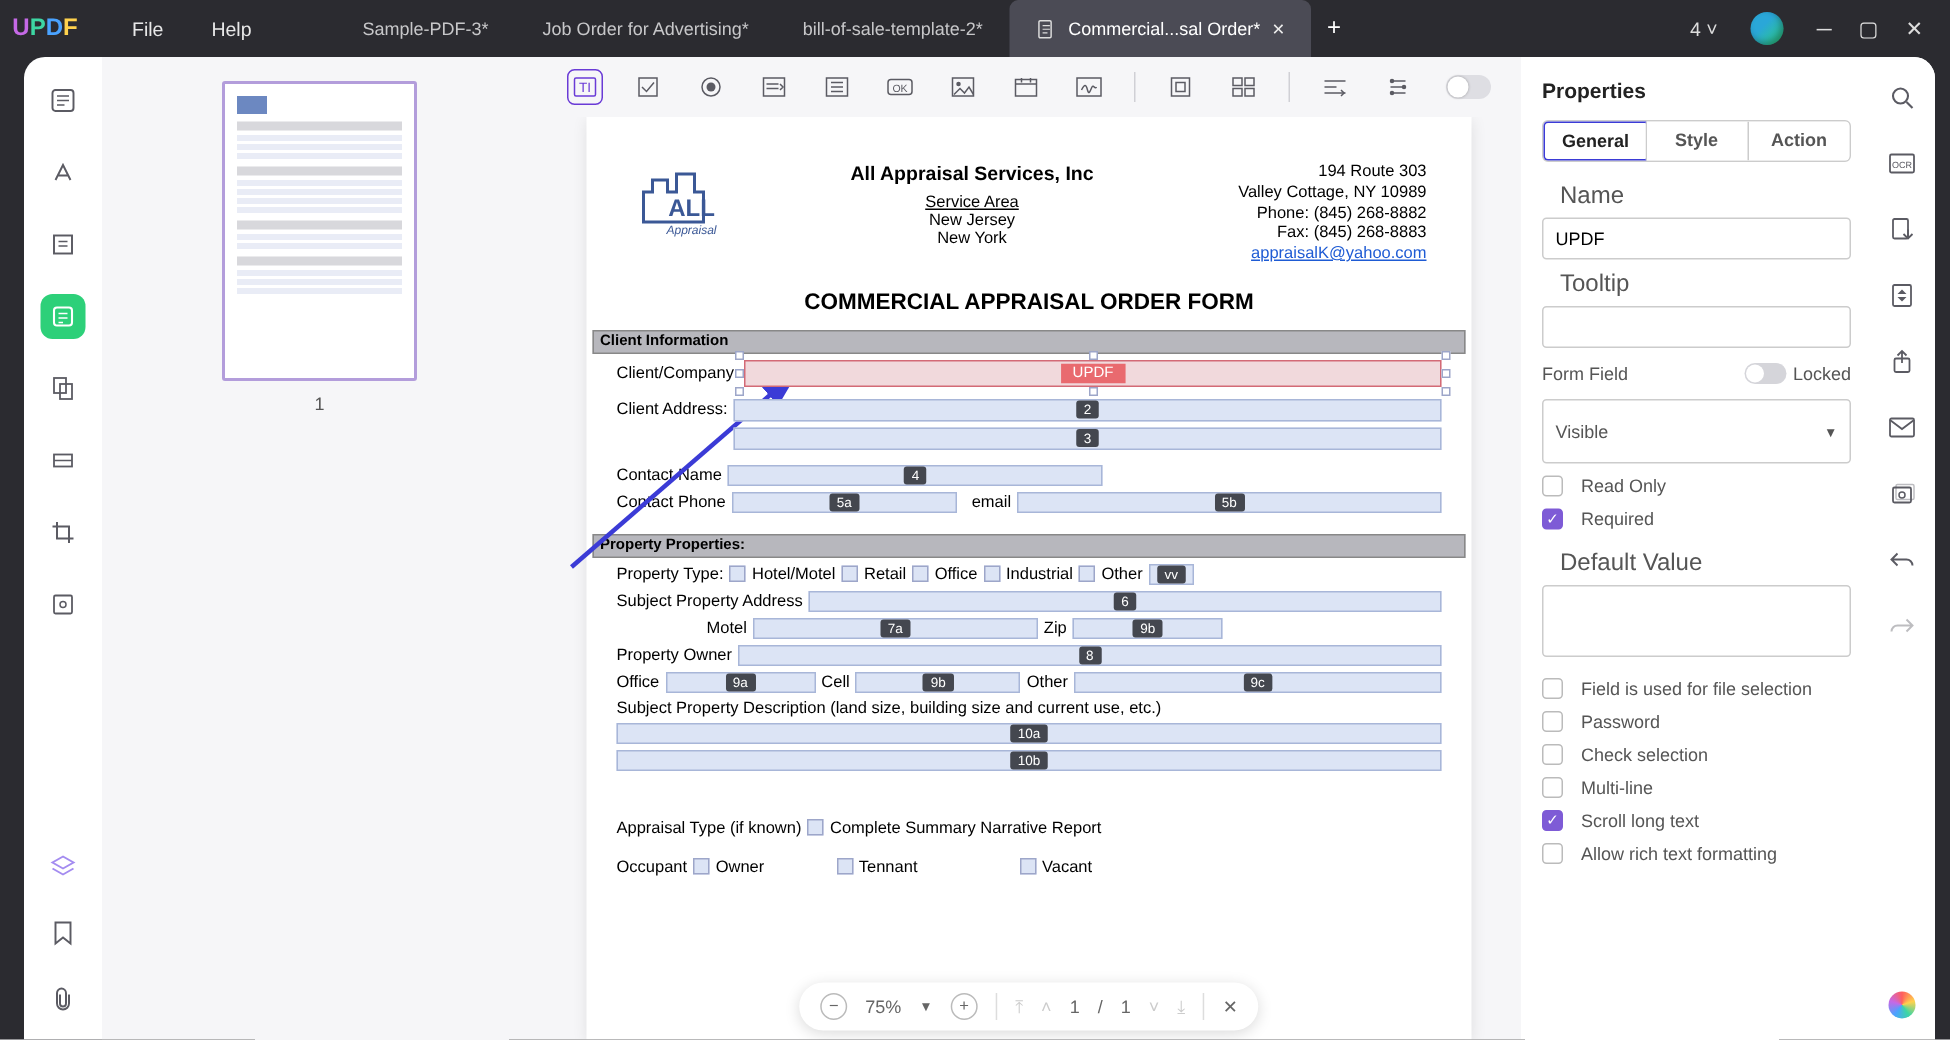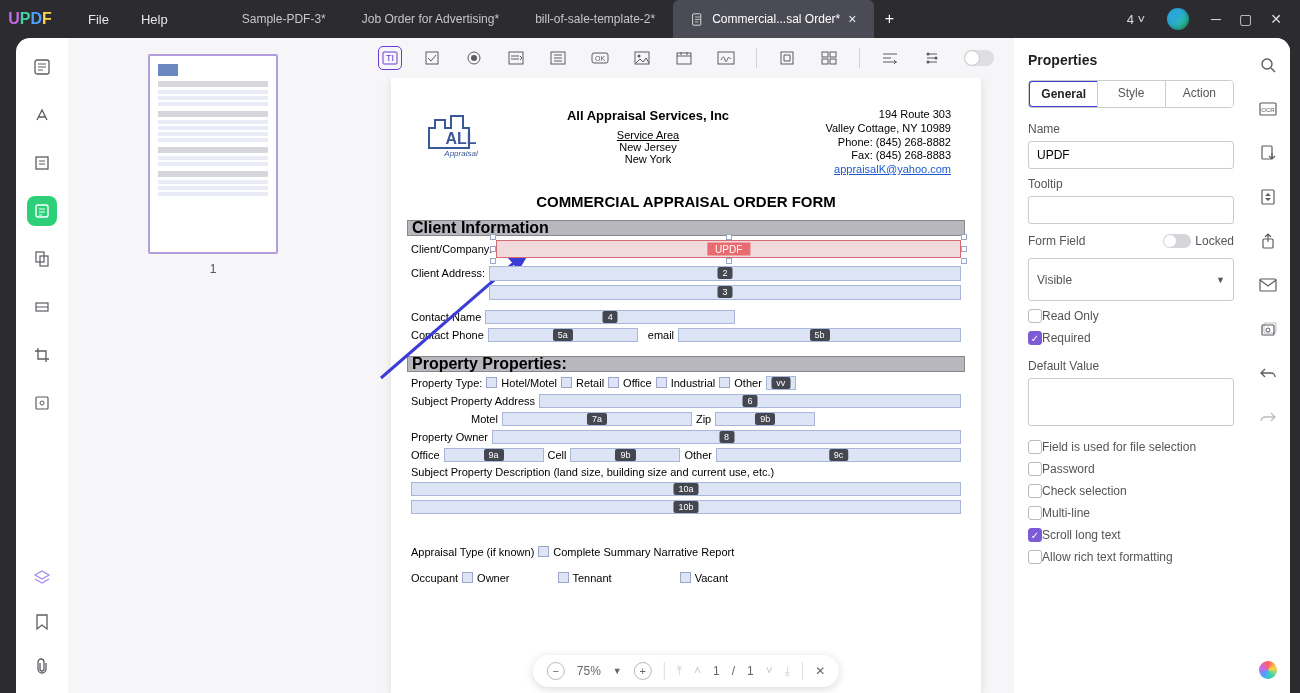--- a/index.html
+++ b/index.html
@@ -42,49 +42,49 @@
 .page { width: 590px; background: #fff; box-shadow: 0 2px 10px rgba(0,0,0,.1); padding: 30px 0 40px; position: relative; font-family: Georgia, "Times New Roman", serif; color: #000; }
 .hdr { display: flex; padding: 0 30px; }
 .logo { width: 84px; height: 60px; font-size: 9px; }
 .logo svg { width: 80px; height: 56px; }
 .company { flex: 1; text-align: center; font-size: 13px; font-weight: 700; }
 .company .sa { font-size: 11px; text-decoration: underline; font-weight: 400; margin-top: 6px; }
 .company .loc { font-size: 11px; font-weight: 400; }
 .addr { width: 160px; text-align: right; font-size: 11px; line-height: 1.25; }
 .addr .mail { color: #1e5bd4; text-decoration: underline; }
 .ftitle { text-align: center; font-size: 15px; font-weight: 700; margin: 16px 0 10px; }
-.section-bar { margin: 0 16px; height: 16px; background: #b7b7bd; border: 1px solid #888; font-size: 16px; font-weight: 700; padding: 0 4px; display: flex; align-items: center; }
+.section-bar { margin: 0 4px; height: 16px; background: #b7b7bd; border: 1px solid #888; font-size: 10px; font-weight: 700; padding: 0 4px; display: flex; align-items: center; }
 .row { margin: 4px 20px 0; font-size: 11px; display: flex; align-items: center; gap: 4px; }
 .lbl { white-space: nowrap; }
 .fld { flex: 1; height: 14px; background: #dce4f5; border: 1px solid #a8b6d8; position: relative; }
 .fld.big { height: 15px; }
 .tag { position: absolute; left: 50%; top: 50%; transform: translate(-50%,-50%); background: #44474f; color: #fff; font-size: 9px; padding: 1px 5px; border-radius: 2px; }
 .fld.sel-f { background: #f1d9dc; border: 1px solid #d36a76; }
 .sel-handles { position: absolute; inset: -4px; pointer-events: none; }
 .sel-handles i { position: absolute; width: 6px; height: 6px; background: #fff; border: 1px solid #9da6c9; }
 .sel-handles i:nth-child(1){top:-3px;left:-3px}.sel-handles i:nth-child(2){top:-3px;left:50%;margin-left:-3px}.sel-handles i:nth-child(3){top:-3px;right:-3px}.sel-handles i:nth-child(4){top:50%;right:-3px;margin-top:-3px}.sel-handles i:nth-child(5){bottom:-3px;right:-3px}.sel-handles i:nth-child(6){bottom:-3px;left:50%;margin-left:-3px}.sel-handles i:nth-child(7){bottom:-3px;left:-3px}.sel-handles i:nth-child(8){top:50%;left:-3px;margin-top:-3px}
 .sel-name { position: absolute; left: 50%; top: 50%; transform: translate(-50%,-50%); background: #e96a6f; color: #fff; font-size: 10px; padding: 1px 8px; }
 .chk { width: 11px; height: 11px; background: #dce4f5; border: 1px solid #9da6c9; display: inline-block; }
 .arrow { position: absolute; left: -20px; top: 160px; pointer-events: none; }
 .pagectl { position: absolute; left: 50%; bottom: 6px; transform: translateX(-50%); height: 32px; background: #fff; border-radius: 18px; box-shadow: 0 2px 10px rgba(0,0,0,.15); display: flex; align-items: center; gap: 12px; padding: 0 14px; font-size: 12px; color: #666; }
 .pcbtn { width: 18px; height: 18px; display: flex; align-items: center; justify-content: center; border-radius: 50%; border: 1px solid #bbb; cursor: pointer; font-size: 11px; }
 .vsep { width: 1px; height: 18px; background: #ddd; }
 .props { width: 232px; background: #fff; padding: 14px 12px 0 14px; font-size: 12px; color: #555; overflow: hidden; position: relative; }
 .props h3 { font-size: 14px; font-weight: 700; color: #222; margin-bottom: 12px; }
 .ptabs { display: flex; border: 1px solid #ccc; border-radius: 4px; overflow: hidden; margin-bottom: 14px; }
-.ptab { flex: 1; text-align: center; padding: 5px 0; cursor: pointer; background: #fff; font-size: 12px; }
+.ptab { flex: 1; text-align: center; padding: 5px 0; cursor: pointer; background: #fff; font-size: 12px; font-weight: bold; }
 .ptab.sel { border: 2px solid #3b3bd6; border-radius: 4px 0 0 4px; font-weight: 700; color: #222; margin: -1px; z-index: 1; text-align: center; }
 .ptab:not(:last-child){ border-right: 1px solid #ccc; }
-.plabel { margin: 8px 0 5px; font-size: 12px; }
+.plabel { margin: 8px 12px 5px; font-size: 16px; }
 .pinput { width: 100%; height: 28px; border: 1px solid #ccc; border-radius: 3px; padding: 0 8px; font-size: 12px; }
 .prow { display: flex; align-items: center; justify-content: space-between; margin: 10px 0; }
 .ptoggle { width: 28px; height: 14px; background: #d5d5da; border-radius: 8px; position: relative; }
 .ptoggle::after { content: ""; width: 12px; height: 12px; background: #fff; border-radius: 50%; position: absolute; top: 1px; left: 1px; }
 .psel { width: 100%; height: 43px; border: 1px solid #ccc; border-radius: 3px; padding: 0 8px; display: flex; align-items: center; justify-content: space-between; cursor: pointer; }
-.chkrow { display: flex; align-items: center; gap: 0; margin: 8px 0; }
+.chkrow { display: flex; align-items: center; gap: 12px; margin: 8px 0; }
 .pchk { width: 14px; height: 14px; border: 1px solid #bbb; border-radius: 3px; display: flex; align-items: center; justify-content: center; font-size: 10px; color: #fff; }
 .pchk.on { background: #7e5bd6; border-color: #7e5bd6; }
 .ptextarea { width: 100%; height: 48px; border: 1px solid #ccc; border-radius: 3px; }
 .right-tools { width: 44px; display: flex; flex-direction: column; align-items: center; padding-top: 14px; gap: 18px; background: #fff; }
 .rt-it { width: 26px; height: 26px; display: flex; align-items: center; justify-content: center; cursor: pointer; color: #5b5b63; }
 .rt-bottom { margin-top: auto; padding-bottom: 14px; display: flex; flex-direction: column; gap: 14px; align-items: center; }
 .colorful { width: 18px; height: 18px; background: conic-gradient(#ff5e5e,#ffd24d,#3dd6a3,#4aa3ff,#c569e6,#ff5e5e); border-radius: 50%; }
 svg { display: block; }
 </style>
 </head>

